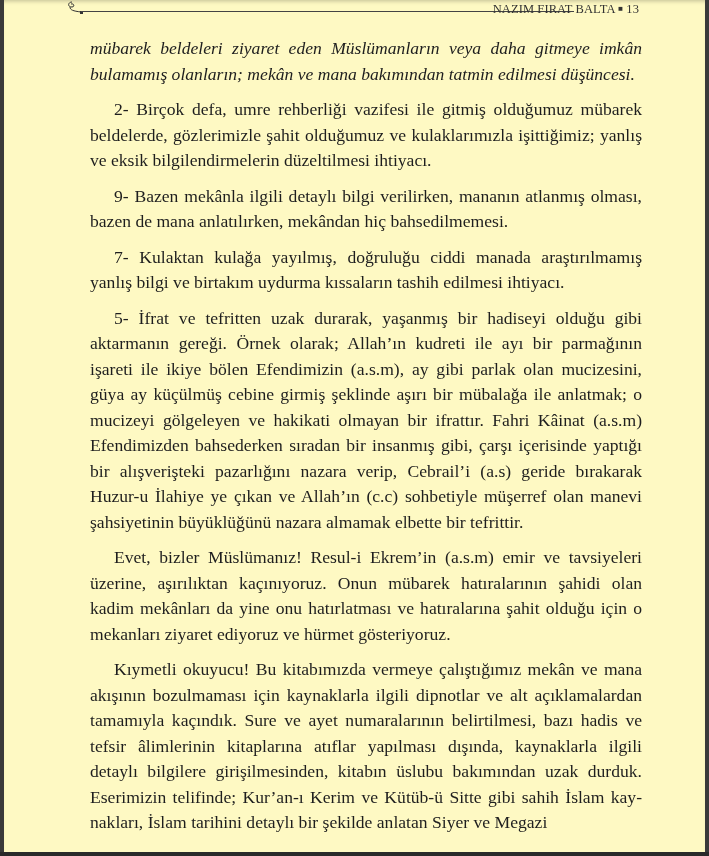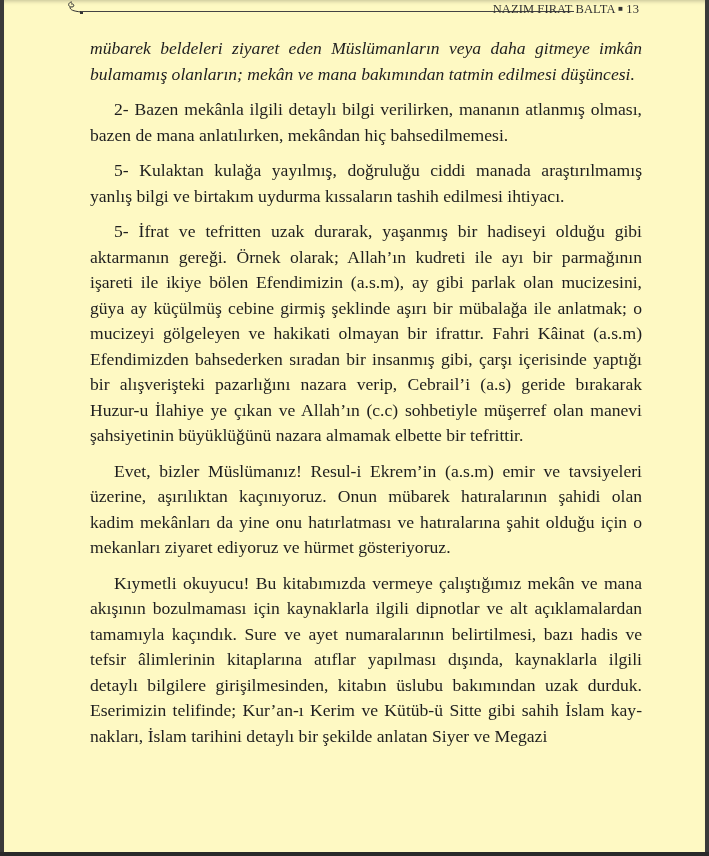--- a/index.html
+++ b/index.html
@@ -45,20 +45,21 @@
     </svg>
     <div class="header-text">
       <span>NAZIM FIRAT BALTA</span>
       <span style="font-size:8px;vertical-align:2px;">■</span>
       <span>13</span>
     </div>
   </div>
 
   <div class="body-text">
     <p class="first">mübarek beldeleri ziyaret eden Müslümanların veya daha gitmeye imkân bulamamış olanların; mekân ve mana bakımından tatmin edilmesi düşüncesi.</p>
-    <p>2- Bazen mekânla ilgili detaylı bilgi verilirken, mananın atlanmış olması, bazen de mana anlatılırken, mekândan hiç bahsedilmemesi.</p>
-    <p>5- Kulaktan kulağa yayılmış, doğruluğu ciddi manada araştırılmamış yanlış bilgi ve birtakım uydurma kıssaların tashih edilmesi ihtiyacı.</p>
+    <p>2- Birçok defa, umre rehberliği vazifesi ile gitmiş olduğumuz mübarek beldelerde, gözlerimizle şahit olduğumuz ve kulaklarımızla işittiğimiz; yan­lış ve eksik bilgilendirmelerin düzeltilmesi ihtiyacı.</p>
+    <p>9- Bazen mekânla ilgili detaylı bilgi verilirken, mananın atlanmış olması, bazen de mana anlatılırken, mekândan hiç bahsedilmemesi.</p>
+    <p>7- Kulaktan kulağa yayılmış, doğruluğu ciddi manada araştırılmamış yanlış bilgi ve birtakım uydurma kıssaların tashih edilmesi ihtiyacı.</p>
     <p>5- İfrat ve tefritten uzak durarak, yaşanmış bir hadiseyi olduğu gibi aktarmanın gereği. Örnek olarak; Allah’ın kudreti ile ayı bir parmağının işareti ile ikiye bölen Efendimizin (a.s.m), ay gibi parlak olan mucizesini, güya ay küçülmüş cebine girmiş şeklinde aşırı bir mübalağa ile anlatmak; o mucizeyi gölgeleyen ve hakikati olmayan bir ifrattır. Fahri Kâinat (a.s.m) Efendimizden bahsederken sıradan bir insanmış gibi, çarşı içerisinde yap­tığı bir alışverişteki pazarlığını nazara verip, Cebrail’i (a.s) geride bırakarak Huzur-u İlahiye ye çıkan ve Allah’ın (c.c) sohbetiyle müşerref olan manevi şahsiyetinin büyüklüğünü nazara almamak elbette bir tefrittir.</p>
     <p>Evet, bizler Müslümanız! Resul-i Ekrem’in (a.s.m) emir ve tavsiyeleri üzerine, aşırılıktan kaçınıyoruz. Onun mübarek hatıralarının şahidi olan kadim mekânları da yine onu hatırlatması ve hatıralarına şahit olduğu için o mekanları ziyaret ediyoruz ve hürmet gösteriyoruz.</p>
     <p>Kıymetli okuyucu! Bu kitabımızda vermeye çalıştığımız mekân ve mana akışının bozulmaması için kaynaklarla ilgili dipnotlar ve alt açıklamalardan tamamıyla kaçındık. Sure ve ayet numaralarının belirtilmesi, bazı hadis ve tefsir âlimlerinin kitaplarına atıflar yapılması dışında, kaynaklarla ilgili detaylı bilgilere girişilmesinden, kitabın üslubu bakımından uzak durduk. Eserimizin telifinde; Kur’an-ı Kerim ve Kütüb-ü Sitte gibi sahih İslam kay­nakları, İslam tarihini detaylı bir şekilde anlatan Siyer ve Megazi</p>
   </div>
 </div>
 <div class="bottom-bar"></div>
 
 </body></html>

